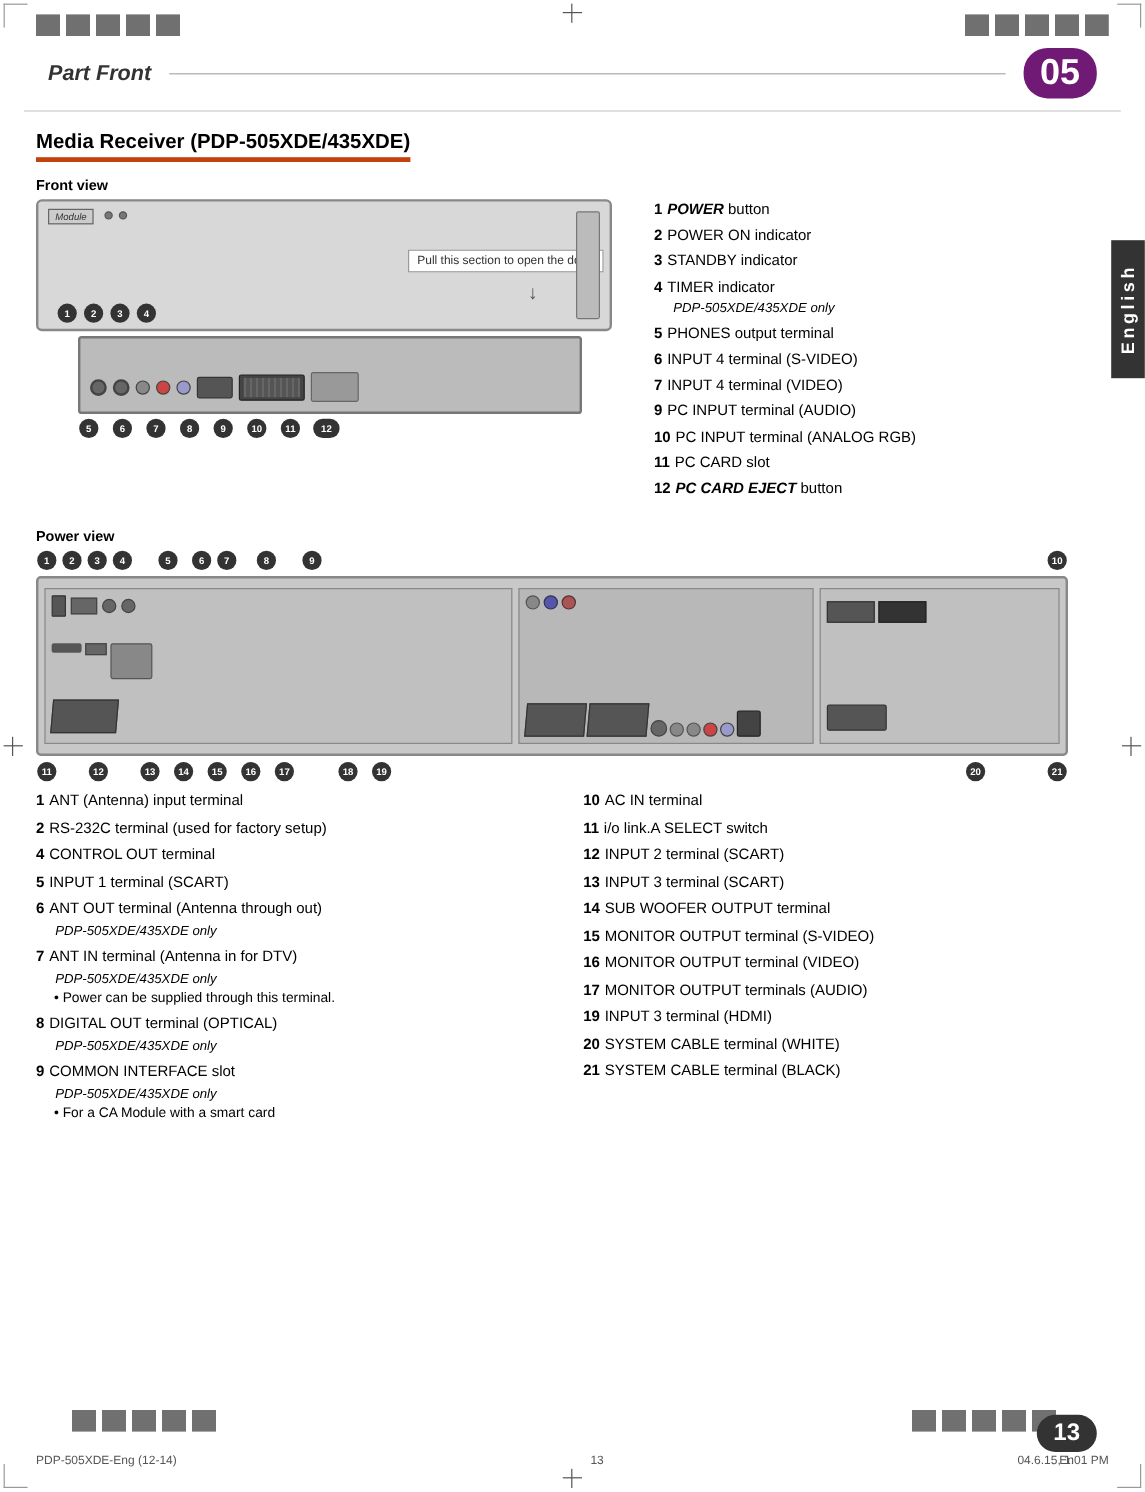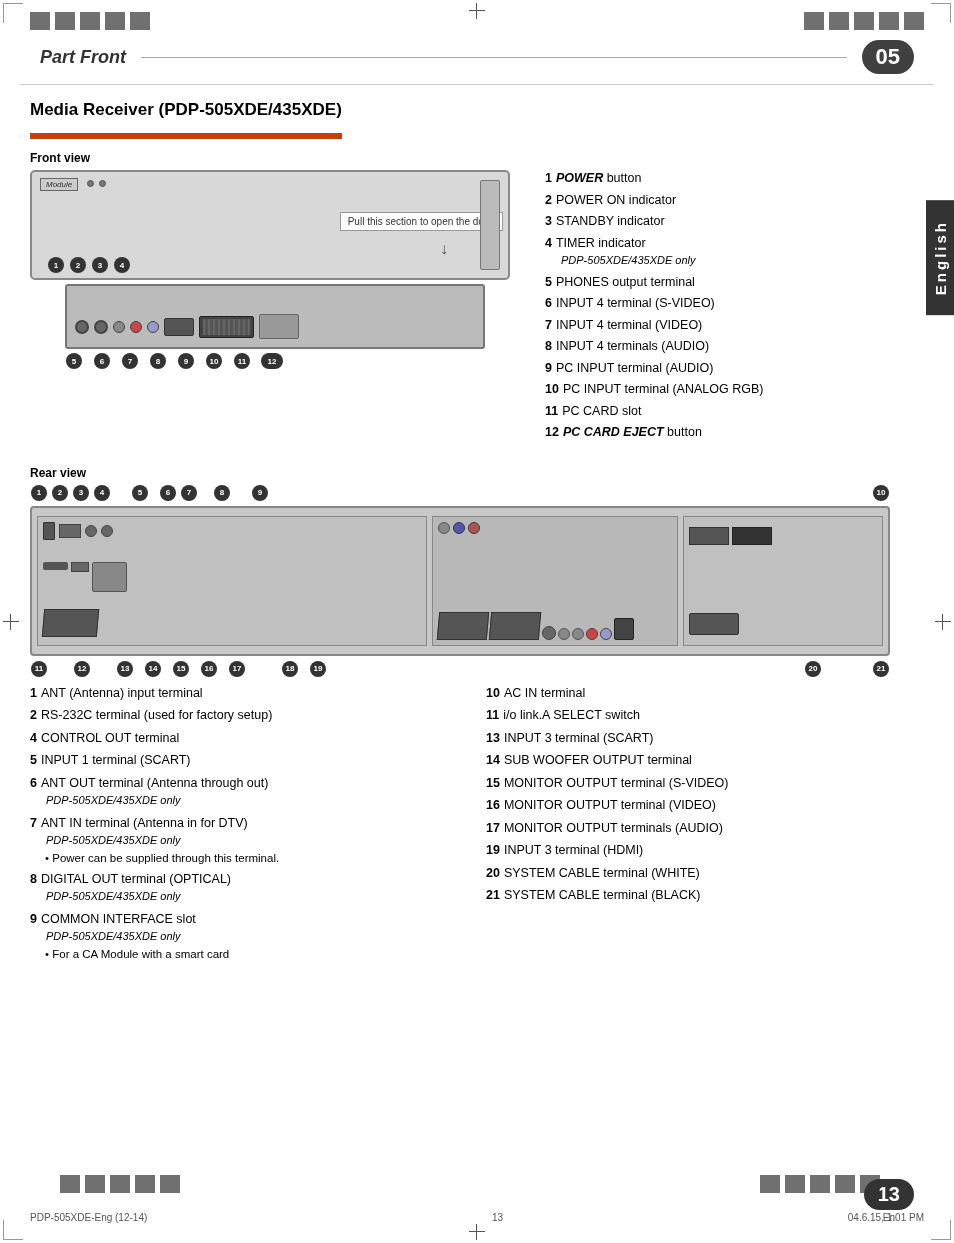--- a/index.html
+++ b/index.html
@@ -56,23 +56,23 @@
       color: #333;
       font-style: italic;
     }
     .header-divider {
       flex: 1;
       height: 1px;
       background: #aaa;
       margin: 0 15px;
     }
     .chapter-badge {
-      background: #404040;
+      background: #701a75;
       color: #fff;
-      font-size: 22px;
+      font-size: 30px;
       font-weight: bold;
       padding: 4px 14px;
       border-radius: 20px;
     }
 
     
     .english-tab {
       position: absolute;
       right: -1px;
       top: 200px;
@@ -90,22 +90,22 @@
     
     .content {
       padding: 15px 30px 15px 30px;
     }
 
     
     .section-title {
       font-size: 17px;
       font-weight: bold;
       margin-bottom: 4px;
-      border-bottom: 6px solid #c2410c;
-      padding-bottom: 13px;
+      border-bottom: 4px solid #c2410c;
+      padding-bottom: 3px;
       display: inline-block;
     }
 
     .view-label {
       font-size: 12px;
       font-weight: bold;
       margin-top: 8px;
       margin-bottom: 5px;
     }
 
@@ -331,31 +331,30 @@
     </div>
 
     <ul class="front-list" id="front-list-el">
     <li><span class="num">1</span><span class="bold">POWER</span> button</li>
         <li><span class="num">2</span>POWER ON indicator</li>
         <li><span class="num">3</span>STANDBY indicator</li>
         <li><span class="num">4</span>TIMER indicator<br><span class="italic" style="margin-left: 16px;">PDP-505XDE/435XDE only</span></li>
         <li><span class="num">5</span>PHONES output terminal</li>
         <li><span class="num">6</span>INPUT 4 terminal (S-VIDEO)</li>
         <li><span class="num">7</span>INPUT 4 terminal (VIDEO)</li>
-        <li><span class="num">8</span>INPUT 4 terminals (AUDIO)</li>
         <li><span class="num">9</span>PC INPUT terminal (AUDIO)</li>
         <li><span class="num">10</span>PC INPUT terminal (ANALOG RGB)</li>
         <li><span class="num">11</span>PC CARD slot</li>
         <li><span class="num">12</span><span class="bold">PC CARD EJECT</span> button</li>
       </ul>
   </div>
 
   
   <div class="rear-view-section">
-    <div class="view-label">Rear view</div>
+    <div class="view-label">Power view</div>
 
     <div style="position:relative; display:flex; align-items:flex-end; margin-bottom:2px; width:860px;">
       <div style="display:flex; gap:3px; align-items:center;">
         <div class="nlabel">1</div>
         <div class="nlabel">2</div>
         <div class="nlabel">3</div>
         <div class="nlabel">4</div>
       </div>
       <div style="width:20px;"></div>
       <div style="display:flex; gap:3px;">
@@ -457,20 +456,21 @@
           <li><span class="num">4</span>CONTROL OUT terminal</li>
           <li><span class="num">5</span>INPUT 1 terminal (SCART)</li>
           <li><span class="num">6</span>ANT OUT terminal (Antenna through out)<br><span class="italic" style="margin-left: 16px;">PDP-505XDE/435XDE only</span></li>
           <li><span class="num">7</span>ANT IN terminal (Antenna in for DTV)<br><span class="italic" style="margin-left: 16px;">PDP-505XDE/435XDE only</span><span class="bullet">• Power can be supplied through this terminal.</span></li>
           <li><span class="num">8</span>DIGITAL OUT terminal (OPTICAL)<br><span class="italic" style="margin-left: 16px;">PDP-505XDE/435XDE only</span></li>
           <li><span class="num">9</span>COMMON INTERFACE slot<br><span class="italic" style="margin-left: 16px;">PDP-505XDE/435XDE only</span><span class="bullet">• For a CA Module with a smart card</span></li>
         </ul>
       <ul class="rear-list" id="rear-list-right-el">
           <li><span class="num">10</span>AC IN terminal</li>
           <li><span class="num">11</span>i/o link.A SELECT switch</li>
+          <li><span class="num">12</span>INPUT 2 terminal (SCART)</li>
           <li><span class="num">13</span>INPUT 3 terminal (SCART)</li>
           <li><span class="num">14</span>SUB WOOFER OUTPUT terminal</li>
           <li><span class="num">15</span>MONITOR OUTPUT terminal (S-VIDEO)</li>
           <li><span class="num">16</span>MONITOR OUTPUT terminal (VIDEO)</li>
           <li><span class="num">17</span>MONITOR OUTPUT terminals (AUDIO)</li>
           <li><span class="num">19</span>INPUT 3 terminal (HDMI)</li>
           <li><span class="num">20</span>SYSTEM CABLE terminal (WHITE)</li>
           <li><span class="num">21</span>SYSTEM CABLE terminal (BLACK)</li>
         </ul>
     </div>

